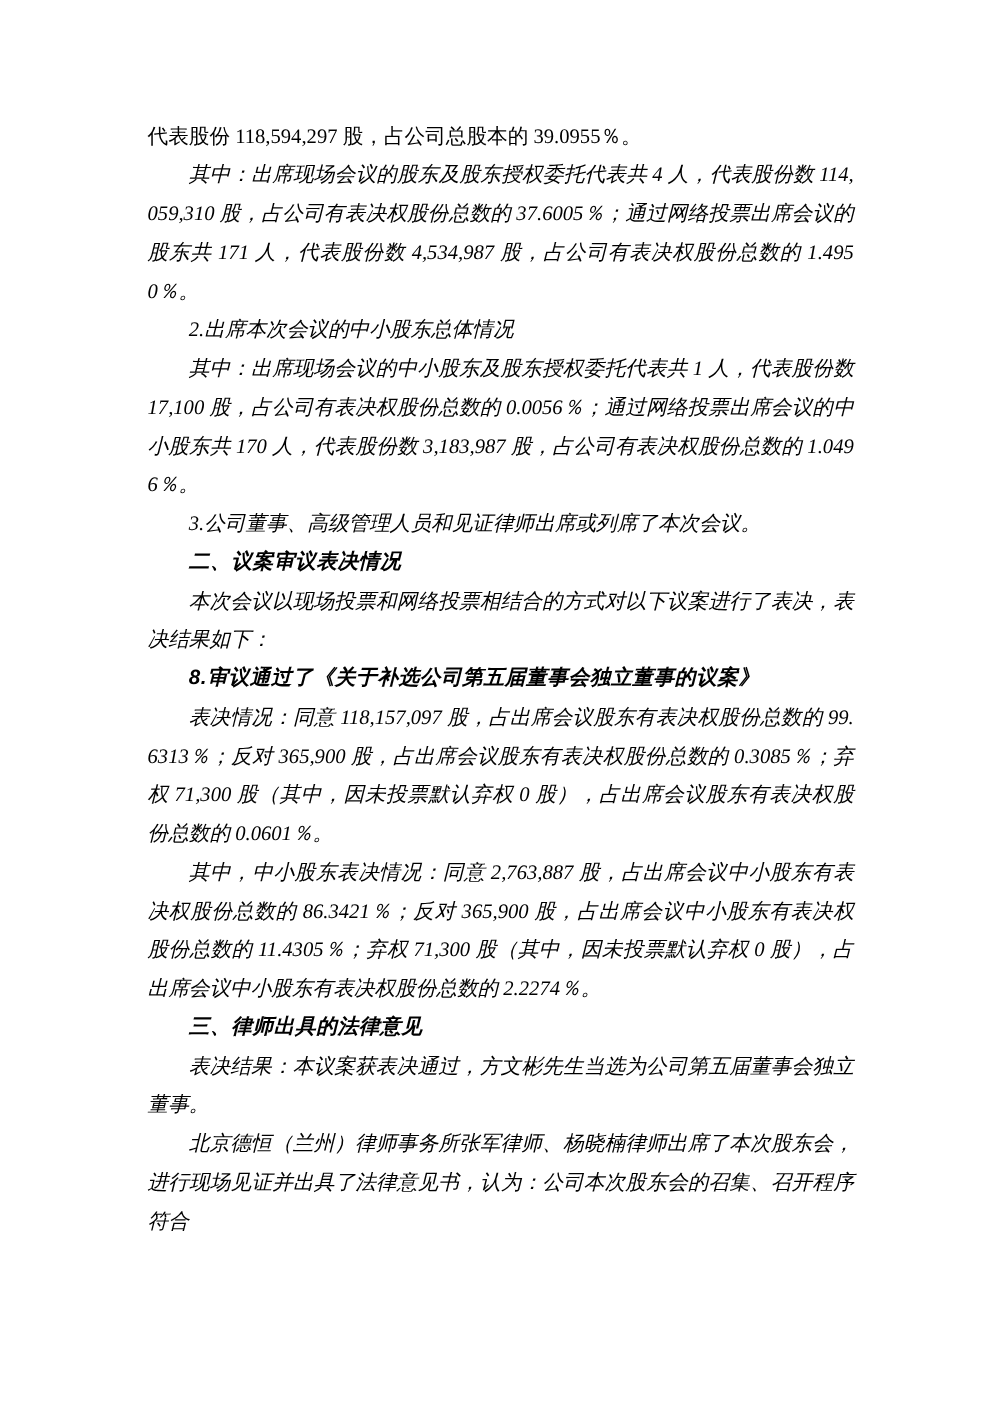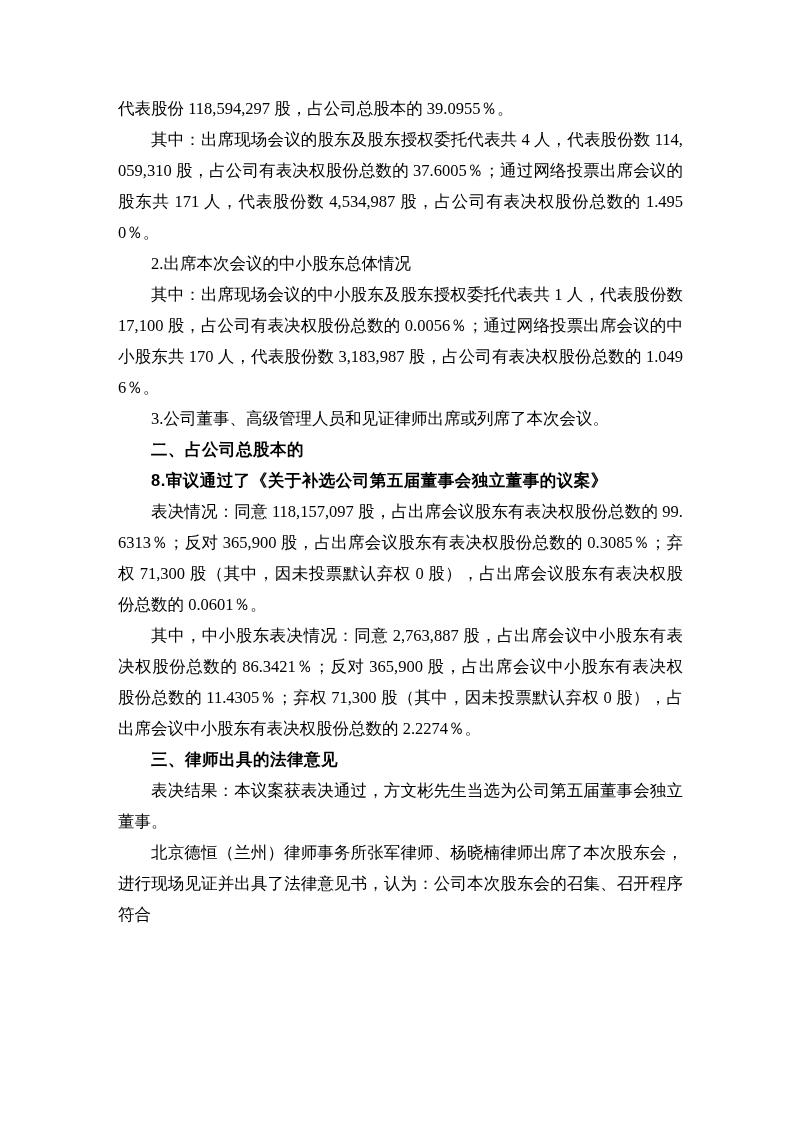--- a/index.html
+++ b/index.html
@@ -21,20 +21,21 @@
     color: #000000;
     font-family: "Liberation Serif", "DejaVu Serif", serif;
     font-size: 16.5px;
     line-height: 31px;
     text-align: justify;
     text-justify: inter-ideograph;
     word-break: break-all;
   }
   .indent {
     text-indent: 2em;
+    font-style: italic;
   }
   .heading {
     font-weight: 700;
     font-family: "Liberation Sans", "DejaVu Sans", sans-serif;
     letter-spacing: 0.5px;
   }
 </style>
 </head>
 <body>
 
@@ -43,22 +44,23 @@
 
   <p class="para indent">其中：出席现场会议的股东及股东授权委托代表共 4 人，代表股份数 114,059,310 股，占公司有表决权股份总数的 37.6005％；通过网络投票出席会议的股东共 171 人，代表股份数 4,534,987 股，占公司有表决权股份总数的 1.4950％。</p>
 
   <p class="para indent">2.出席本次会议的中小股东总体情况</p>
 
 
   <p class="para indent">其中：出席现场会议的中小股东及股东授权委托代表共 1 人，代表股份数 17,100 股，占公司有表决权股份总数的 0.0056％；通过网络投票出席会议的中小股东共 170 人，代表股份数 3,183,987 股，占公司有表决权股份总数的 1.0496％。</p>
 
   <p class="para indent">3.公司董事、高级管理人员和见证律师出席或列席了本次会议。</p>
 
-  <p class="para indent heading">二、占公司总股本的</p>
+  <p class="para indent heading">二、议案审议表决情况</p>
 
+  <p class="para indent">本次会议以现场投票和网络投票相结合的方式对以下议案进行了表决，表决结果如下：</p>
 
   <p class="para indent heading">8.审议通过了《关于补选公司第五届董事会独立董事的议案》</p>
 
   <p class="para indent">表决情况：同意 118,157,097 股，占出席会议股东有表决权股份总数的 99.6313％；反对 365,900 股，占出席会议股东有表决权股份总数的 0.3085％；弃权 71,300 股（其中，因未投票默认弃权 0 股），占出席会议股东有表决权股份总数的 0.0601％。</p>
 
   <p class="para indent">其中，中小股东表决情况：同意 2,763,887 股，占出席会议中小股东有表决权股份总数的 86.3421％；反对 365,900 股，占出席会议中小股东有表决权股份总数的 11.4305％；弃权 71,300 股（其中，因未投票默认弃权 0 股），占出席会议中小股东有表决权股份总数的 2.2274％。</p>
 
   <p class="para indent heading">三、律师出具的法律意见</p>
 
   <p class="para indent">表决结果：本议案获表决通过，方文彬先生当选为公司第五届董事会独立董事。</p>

